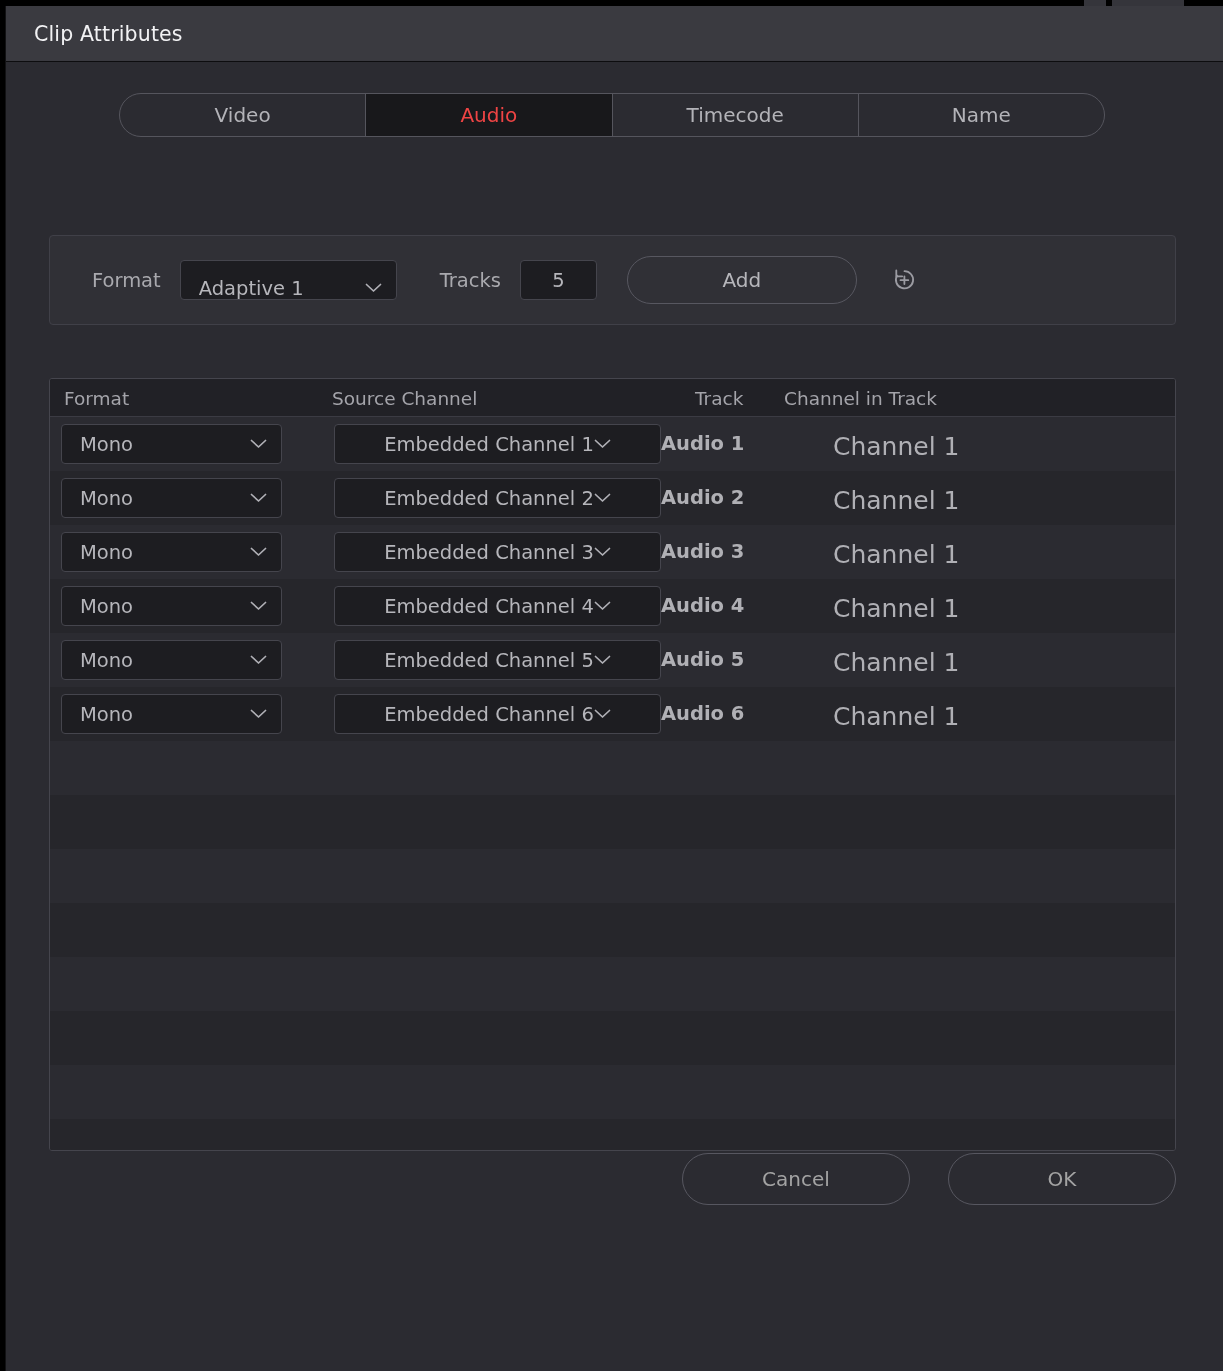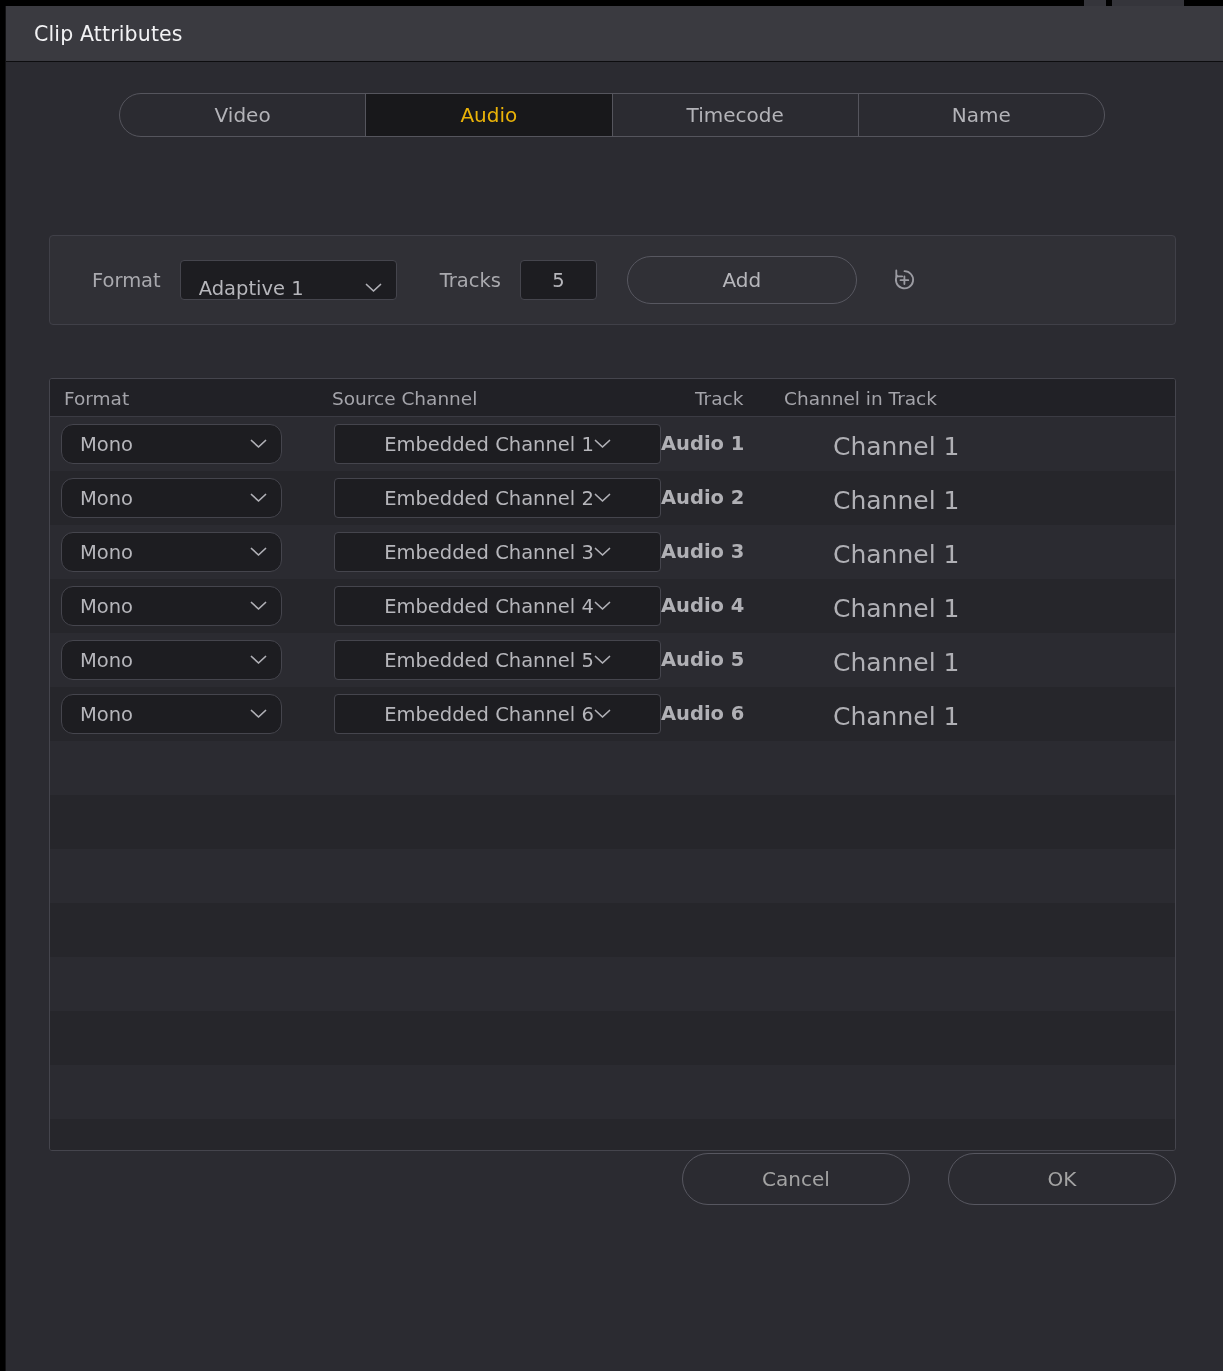--- a/index.html
+++ b/index.html
@@ -83,21 +83,21 @@
     font-size: 20px;
     color: #b3b3b8;
     border-right: 1px solid #55555d;
     cursor: pointer;
     background: transparent;
     white-space: nowrap;
   }
   .tab:last-child { border-right: none; }
   .tab.active {
     background: #18181b;
-    color: #eab308;
+    color: #ef4444;
     border-right: 1px solid #55555d;
   }
 
   
   #format-panel {
     position: absolute;
     top: 172px; left: 43px;
     width: 1127px; height: 90px;
     background: #303036;
     border: 1px solid #404048;
@@ -222,21 +222,21 @@
     background: #2b2b31;
   }
   .trow.alt { background: #26262b; }
 
   .trow .cell-format {
     position: absolute;
     left: 11px; top: 7px;
     width: 221px; height: 40px;
     background: #1d1d21;
     border: 1px solid #45454d;
-    border-radius: 12px;
+    border-radius: 4px;
     display: flex;
     align-items: center;
     justify-content: space-between;
     padding: 0 14px 0 18px;
     cursor: pointer;
   }
   .trow .cell-format .sel-text { font-size: 19.5px; color: #b6b6bb; }
 
   .trow .cell-source {
     position: absolute;

